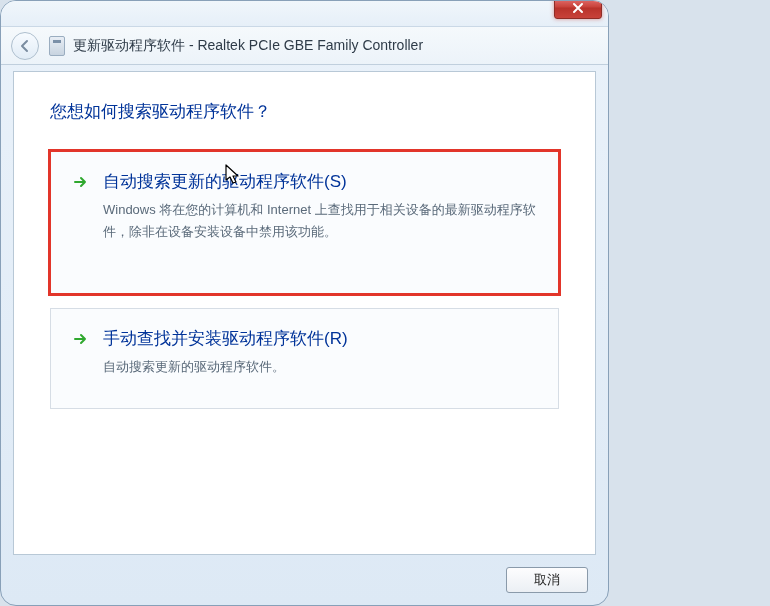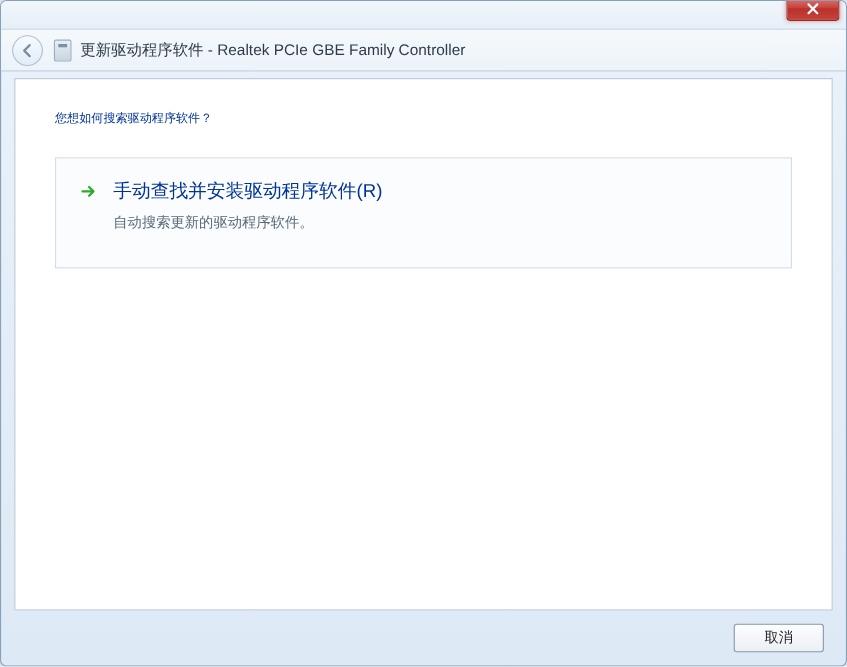--- a/index.html
+++ b/index.html
@@ -12,25 +12,25 @@
       background: #d8e2ec;
       width: 770px;
       height: 606px;
       overflow: hidden;
       position: relative;
     }
     .window {
       position: absolute;
       left: 0;
       top: 0;
-      width: 770px;
+      width: 609px;
       height: 606px;
       background: linear-gradient(to bottom, #eaf2fa 0%, #dde9f5 100%);
       border: 1px solid #88a0b8;
-      border-radius: 6px;
+      border-radius: 16px;
       overflow: hidden;
     }
     .titlebar-top {
       height: 26px;
       background: linear-gradient(to bottom, #f0f6fb 0%, #e6eff8 100%);
       border-bottom: 1px solid #cad8e6;
       position: relative;
     }
     .close-btn {
       position: absolute;
@@ -100,21 +100,21 @@
       position: absolute;
       left: 12px;
       top: 70px;
       right: 12px;
       bottom: 50px;
       background: #ffffff;
       border: 1px solid #b8c8d6;
       padding: 28px 36px 20px 36px;
     }
     .heading {
-      font-size: 11px;
+      font-size: 17px;
       color: #003399;
       margin-bottom: 28px;
       font-weight: normal;
     }
     .option {
       border: 1px solid #d6dde5;
       background: #fafcfe;
       padding: 18px 22px 30px 22px;
       margin-bottom: 14px;
       display: flex;
@@ -193,20 +193,32 @@
         <path d="M9 2 L4 7 L9 12" stroke="#7a8ca0" stroke-width="2" fill="none" stroke-linecap="round" stroke-linejoin="round"></path>
       </svg>
     </div>
     <div class="device-icon"></div>
     <div class="title-text">更新驱动程序软件 - Realtek PCIe GBE Family Controller</div>
   </div>
 
   <div class="content">
     <h2 class="heading">您想如何搜索驱动程序软件？</h2>
 
+    <div class="option highlighted">
+      <svg class="arrow-icon" viewBox="0 0 16 16">
+        <path d="M2 8 L12 8 M8 4 L12 8 L8 12" stroke="#2fa82f" stroke-width="2" fill="none" stroke-linecap="round" stroke-linejoin="round"></path>
+      </svg>
+      <div class="option-body">
+        <div class="option-title">自动搜索更新的驱动程序软件(S)</div>
+        <div class="option-desc">Windows 将在您的计算机和 Internet 上查找用于相关设备的最新驱动程序软件，除非在设备安装设备中禁用该功能。</div>
+      </div>
+      <svg class="cursor-img" width="18" height="22" viewBox="0 0 18 22">
+        <path d="M1 1 L1 16 L5 13 L8 19 L11 18 L8 12 L13 12 Z" fill="#ffffff" stroke="#000000" stroke-width="1.2" stroke-linejoin="round"></path>
+      </svg>
+    </div>
 
     <div class="option">
       <svg class="arrow-icon" viewBox="0 0 16 16">
         <path d="M2 8 L12 8 M8 4 L12 8 L8 12" stroke="#2fa82f" stroke-width="2" fill="none" stroke-linecap="round" stroke-linejoin="round"></path>
       </svg>
       <div class="option-body">
         <div class="option-title">手动查找并安装驱动程序软件(R)</div>
         <div class="option-desc">自动搜索更新的驱动程序软件。</div>
       </div>
     </div>

